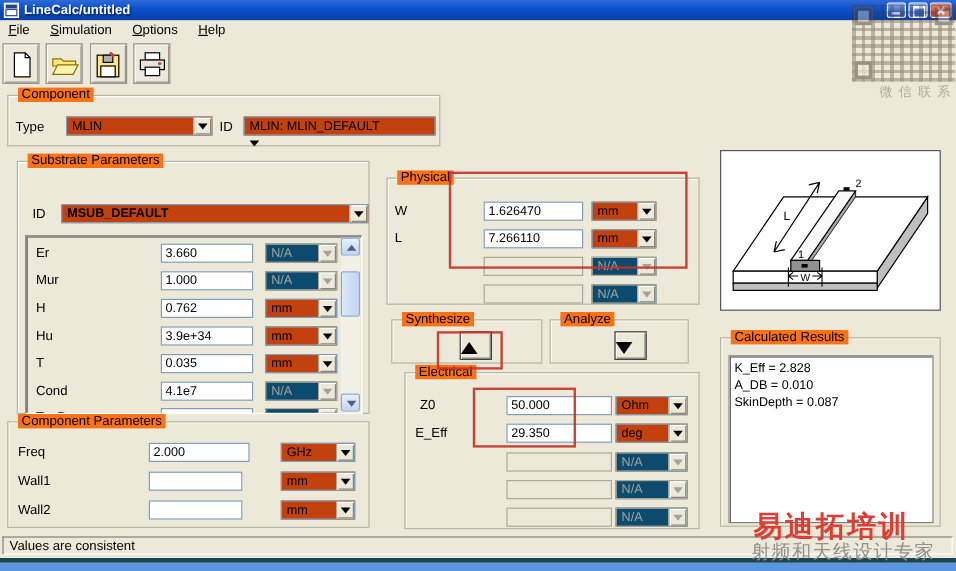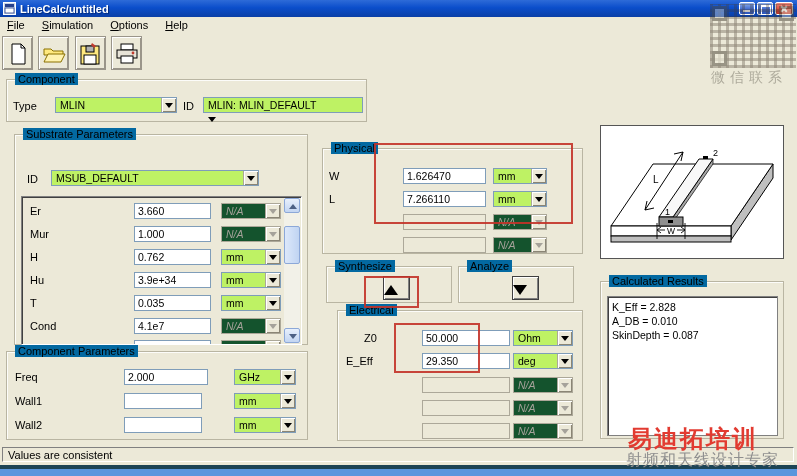--- a/index.html
+++ b/index.html
@@ -25,32 +25,32 @@
   .menubar{position:absolute;left:0;top:17px;width:100%;height:17px;background:#ECE9D8;font-size:11px;}
   .menu-item{display:inline-block;padding:2px 7px 1px 7px;cursor:default;}
   .menu-item::first-letter{text-decoration:underline;}
   .toolbar{position:absolute;left:2px;top:36px;height:36px;}
   .tool-btn{display:inline-block;width:31px;height:34px;margin-right:1px;background:#ECE9D8;
     border:1px solid #9A958A;box-shadow:inset 1px 1px 0 #fff, inset -1px -1px 0 #9a9589;
     text-align:center;padding-top:5px;vertical-align:top;}
 
   
   .group{position:absolute;border:1px solid #B9B5A2;box-shadow:inset 1px 1px 0 rgba(255,255,255,.85);}
-  .group-label{position:absolute;top:-7px;left:8px;background:#0369a1;padding:0 3px;font-size:11px;white-space:nowrap;}
+  .group-label{position:absolute;top:-7px;left:8px;background:#f97316;padding:0 3px;font-size:11px;white-space:nowrap;}
 
   .plabel{position:absolute;font-size:11px;white-space:nowrap;}
   .tfield{position:absolute;height:16px;border:1px solid #7F9DB9;background:#fff;font-size:10.5px;
     padding:0 3px;font-family:"Liberation Sans",sans-serif;outline:none;}
   .tfield.off{background:#ECE9D8;border-color:#ACA899;}
-  .combo{position:absolute;height:16px;border:1px solid #7F9DB9;background:#bef264;font-size:10.5px;display:flex;align-items:stretch;}
+  .combo{position:absolute;height:16px;border:1px solid #7F9DB9;background:#c2410c;font-size:10.5px;display:flex;align-items:stretch;}
   .combo .ctext{flex:1;padding:1px 0 0 4px;overflow:hidden;white-space:nowrap;}
   .combo .cbtn{width:15px;background:#ECE9D8;border-left:1px solid #ACA899;
     box-shadow:inset 1px 1px 0 #fff, inset -1px -1px 0 #8a8575;position:relative;}
   .combo .cbtn::after{content:"";position:absolute;left:3px;top:5px;border:4px solid transparent;border-top:5px solid #000;}
-  .combo.off{background:#14532d;color:#A5A29A;border-color:#ACA899;font-style:italic;}
+  .combo.off{background:#0c4a6e;color:#A5A29A;border-color:#ACA899;}
   .combo.off .cbtn::after{border-top-color:#A5A29A;}
 
   
   .scrollarea{position:absolute;left:6px;top:61px;width:281px;height:149px;background:#ECE9D8;
     border:1px solid #808080;border-right-color:#fff;border-bottom-color:#fff;
     box-shadow:inset 1px 1px 0 #404040;overflow:hidden;}
   .srow{position:absolute;left:0;width:100%;height:20px;}
   .srow .plabel{left:8px;top:2px;}
   .srow .tfield{left:112px;top:0;width:77px;}
   .srow .combo{left:199px;top:0;width:60px;}
@@ -86,22 +86,22 @@
   
   .anno{position:absolute;border:2px solid rgba(195,50,40,.9);z-index:30;}
 
   
   .qr{position:absolute;left:710px;top:4px;width:86px;height:64px;opacity:.55;z-index:50;
     background:
       repeating-linear-gradient(0deg, rgba(70,58,45,.55) 0 3px, transparent 3px 7px),
       repeating-linear-gradient(90deg, rgba(70,58,45,.55) 0 3px, transparent 3px 8px);}
   .qr .finder{position:absolute;width:15px;height:15px;border:3px solid rgba(50,42,30,.8);background:rgba(236,233,216,.7);}
   .qr .f1{left:2px;top:2px;} .qr .f2{right:2px;top:2px;} .qr .f3{left:2px;bottom:2px;}
-  .wechat{position:absolute;left:711px;top:69px;width:86px;font-size:14px;letter-spacing:5px;
-    color:#AEAB9C;z-index:50;white-space:nowrap;}
+  .wechat{position:absolute;left:711px;top:69px;width:86px;font-size:11px;letter-spacing:5px;
+    color:#AEAB9C;z-index:50;white-space:nowrap;text-align:right;}
   .brand{position:absolute;left:628px;top:423px;font-size:24px;font-weight:bold;color:#E23B31;
     letter-spacing:2px;z-index:60;white-space:nowrap;}
   .tagline{position:absolute;left:626px;top:450px;font-size:16px;color:#8F8F8F;letter-spacing:1px;
     z-index:60;white-space:nowrap;}
 </style>
 </head>
 <body>
 
 <div class="window">
 
@@ -165,21 +165,21 @@
     <span class="plabel" style="left:176px;top:20px;">ID</span>
     <div class="combo" style="left:196px;top:17px;width:160px;flex-direction:column;">
       <span class="ctext">MLIN: MLIN_DEFAULT</span>
       <span class="cbtn"></span>
     </div>
   </div>
 
   <div class="group" style="left:14px;top:134px;width:294px;height:211px;">
     <span class="group-label">Substrate Parameters</span>
     <span class="plabel" style="left:12px;top:38px;">ID</span>
-    <div class="combo" style="left:36px;top:35px;width:208px;">
+    <div class="combo" style="left:36px;top:35px;width:256px;font-weight:bold;">
       <span class="ctext">MSUB_DEFAULT</span>
       <span class="cbtn"></span>
     </div>
 
     <div class="scrollarea">
       <div class="srow" style="top:6px;">
         <span class="plabel">Er</span>
         <input class="tfield" value="3.660" style="">
         <div class="combo off">
           <span class="ctext">N/A</span>
@@ -313,21 +313,21 @@
   <div class="group" style="left:326px;top:266px;width:126px;height:37px;">
     <span class="group-label">Synthesize</span>
     <span class="arrow-btn" style="left:56px;top:9px;">
       <i class="up-glyph"></i>
     </span>
   </div>
 
   <div class="group" style="left:337px;top:310px;width:246px;height:131px;">
     <span class="group-label">Electrical</span>
     <div class="prow" style="top:19px;">
-      <span class="plabel" style="left:26px;top:2px;">Z0</span>
+      <span class="plabel" style="left:12px;top:2px;">Z0</span>
       <input class="tfield" style="left: 84px; width: 88px;" value="50.000">
       <div class="combo" style="left:175px;width:60px;">
         <span class="ctext">Ohm</span>
         <span class="cbtn"></span>
       </div>
     </div>
     <div class="prow" style="top:42px;">
       <span class="plabel" style="left:8px;top:2px;">E_Eff</span>
       <input class="tfield" style="left: 84px; width: 88px;" value="29.350">
       <div class="combo" style="left:175px;width:60px;">

